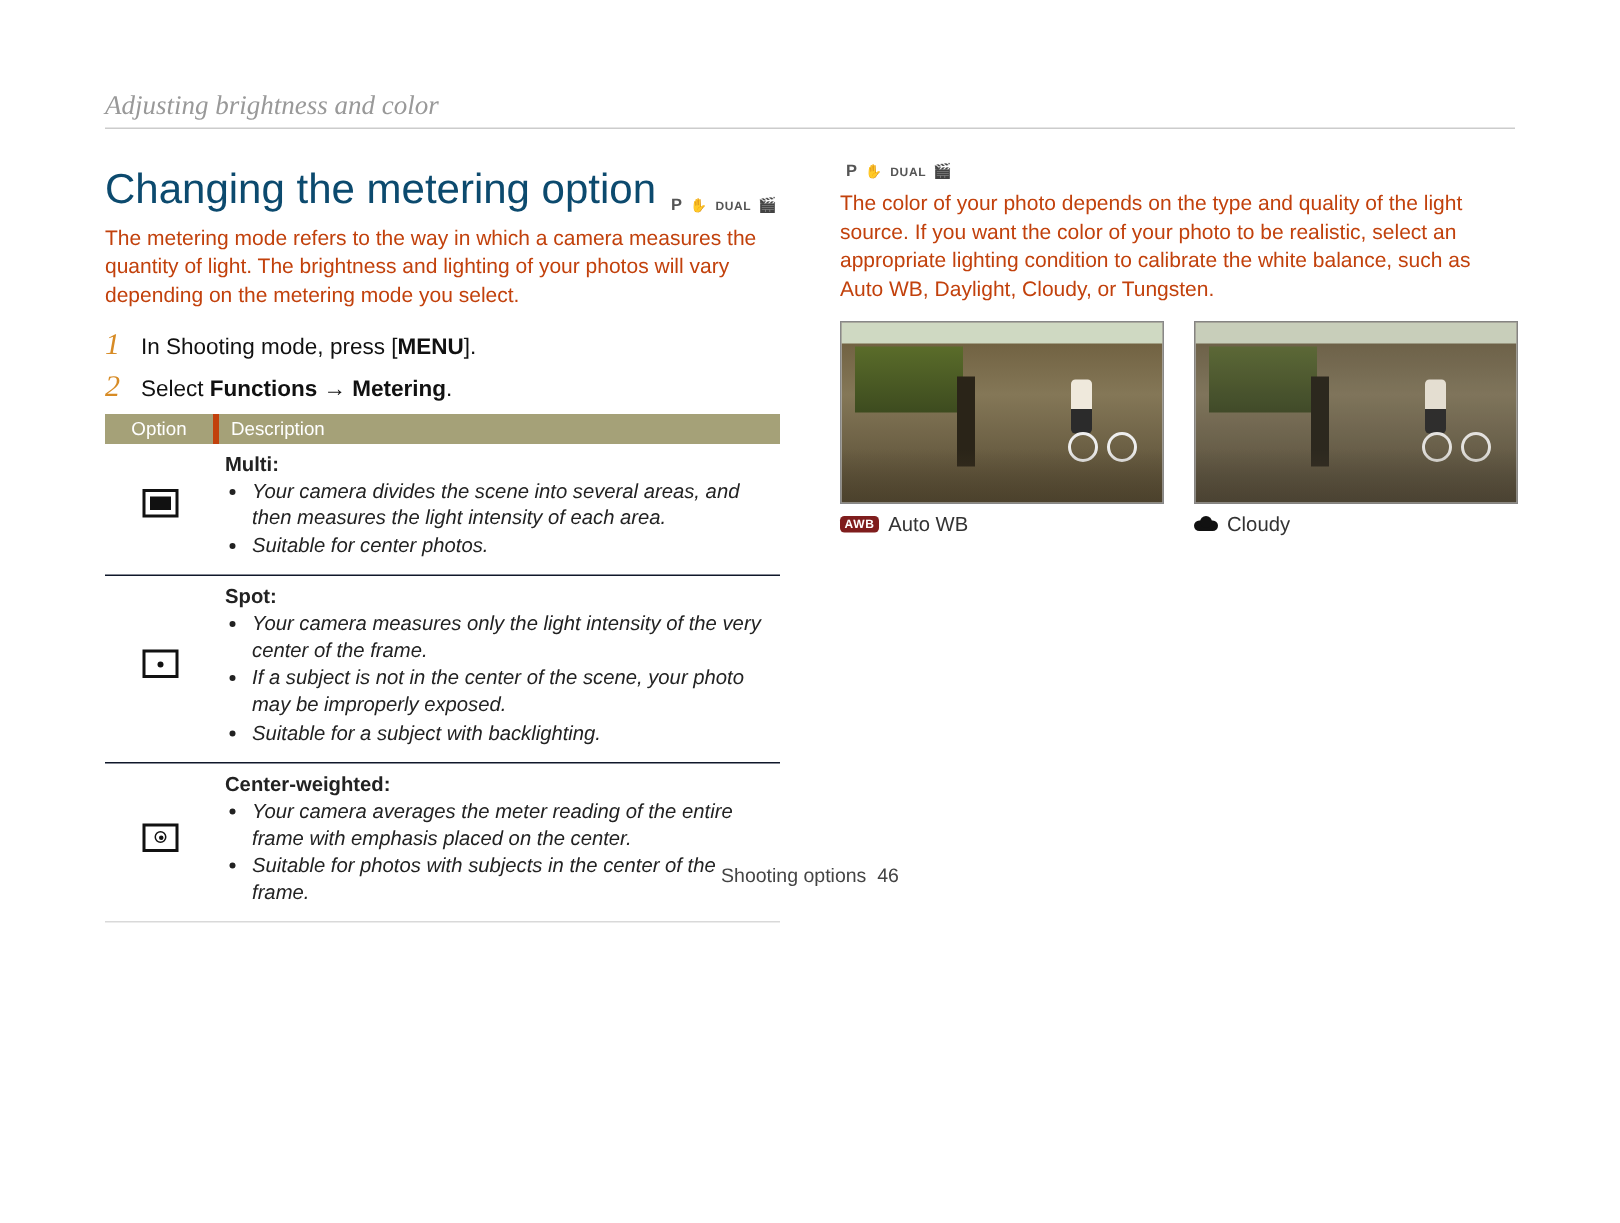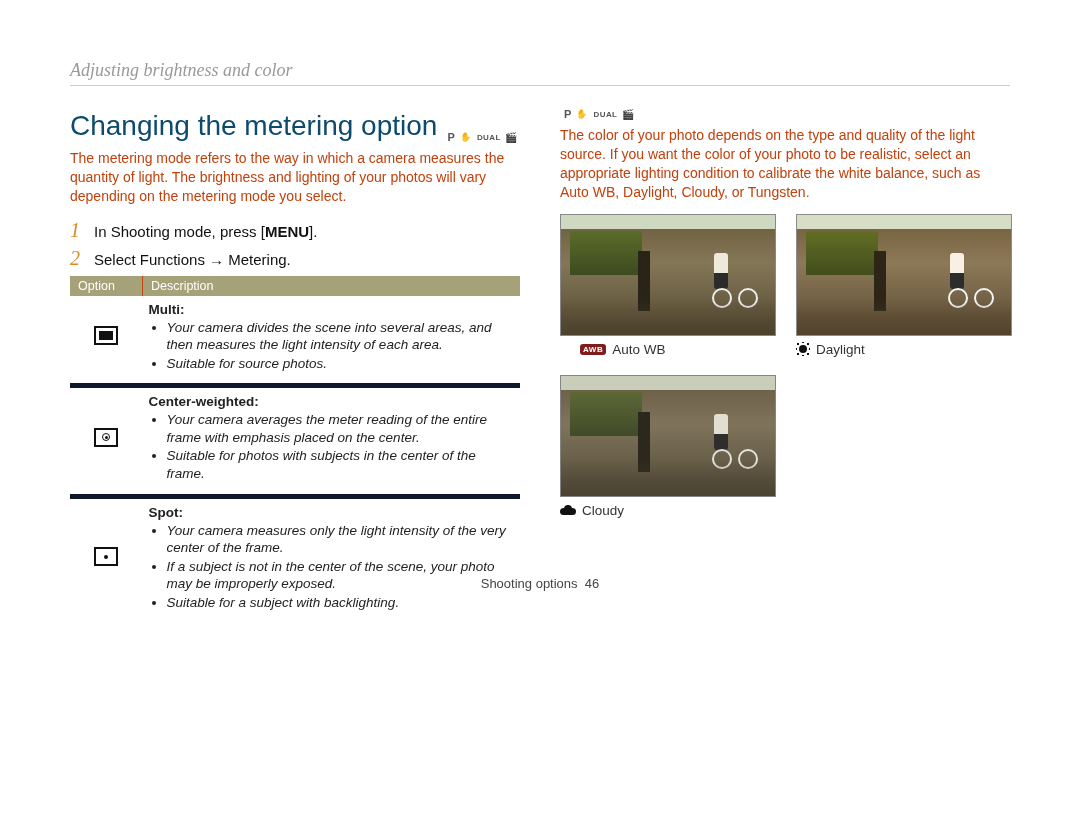--- a/index.html
+++ b/index.html
@@ -38,26 +38,26 @@
   .mode-p { font-weight: bold; font-size: 11px; }
   .mode-hand { font-size: 9px; }
   .mode-dual { font-weight: bold; font-size: 8px; letter-spacing: .4px; }
   .mode-movie { font-size: 10px; }
   .body { font-size: 14px; line-height: 1.35; color: #c2410c; }
   .steps { margin-top: 14px; }
   .step { display: flex; gap: 10px; align-items: baseline; margin-bottom: 8px; }
   .step-num { font-size: 20px; font-style: italic; color: #d78b25; font-family: Georgia, serif; line-height: 1; width: 14px; }
   .step-text { font-size: 15px; color: #111; text-align: center; }
   .menu-btn { font-weight: bold; }
-  .bold { font-weight: normal; }
+  .bold { font-weight: bold; }
 
   table.opts { width: 100%; border-collapse: collapse; margin-top: 8px; font-size: 13.5px; }
   table.opts thead th { background: #a5a178; color: #fff; font-weight: 400; text-align: left; padding: 3px 8px; font-size: 12.5px; }
-  table.opts thead th:first-child { width: 56px; border-right: 1px solid #c2410c; }
-  table.opts tbody td { padding: 6px 6px 10px; vertical-align: top; border-bottom: 5px solid #0f172a; }
+  table.opts thead th:first-child { width: 56px; border-right: 4px solid #c2410c; text-align: center; }
+  table.opts tbody td { padding: 6px 6px 10px; vertical-align: top; border-bottom: 1px solid #0f172a; }
   table.opts tbody td.ico { text-align: center; vertical-align: middle; }
   table.opts tbody tr:last-child td { border-bottom: 1px solid #d9d9d9; }
   .opt-title { font-weight: bold; margin-bottom: 2px; }
   table.opts ul { margin: 0; padding-left: 18px; font-style: italic; }
   table.opts li { margin: 1px 0; line-height: 1.3; }
 
   .met-icon { display: inline-block; width: 20px; height: 15px; border: 2px solid #111; position: relative; }
   .met-multi::before { content: ""; position: absolute; left: 3px; right: 3px; top: 3px; bottom: 3px; background: #111; }
   .met-spot::before { content: ""; position: absolute; left: 50%; top: 50%; width: 4px; height: 4px; margin: -2px; background: #111; border-radius: 50%; }
   .met-center::before { content: ""; position: absolute; left: 50%; top: 50%; width: 6px; height: 6px; margin: -4px; border: 1.5px solid #111; border-radius: 50%; }
@@ -74,21 +74,21 @@
   .wb-photo .bike::before { left:0; }
   .wb-photo .bike::after { right:0; }
   .wb-photo .ground { position:absolute; left:0; right:0; bottom:0; height:30%; background: linear-gradient(180deg, rgba(0,0,0,0) , rgba(70,60,40,.6)); }
   .wb-photo .man { position:absolute; right:22%; top:32%; width:14px; height:36px; background: linear-gradient(180deg,#efe9dc 0 55%, #2b2b2b 55% 100%); border-radius:3px; }
   .wb-photo.tint-day  { filter: saturate(1.1) hue-rotate(-5deg) brightness(1.03); }
   .wb-photo.tint-cloud{ filter: saturate(.85) brightness(.96) contrast(.95) sepia(.06); }
   .wb-photo.tint-tung { filter: hue-rotate(180deg) saturate(1.5) brightness(.85); }
 
   .wb-label { display: flex; align-items: center; gap: 6px; margin-top: 6px; font-size: 13.5px; color: #333; }
   .wb-ic { display:inline-flex; align-items:center; justify-content:center; }
-  .ic-awb { font-weight: bold; font-size: 8px; color:#fff; background:#7f1d1d; border-radius:3px; padding:1px 3px; letter-spacing:.5px;margin-left:20px; }
+  .ic-awb { font-weight: bold; font-size: 8px; color:#fff; background:#7f1d1d; border-radius:3px; padding:1px 3px; letter-spacing:.5px; }
   .ic-sun { width:14px; height:14px; position:relative; }
   .ic-sun::before { content:""; position:absolute; left:3px; top:3px; width:8px; height:8px; background:#111; border-radius:50%; }
   .ic-sun::after { content:""; position:absolute; inset:0; background:
      radial-gradient(circle at 50% 0, #111 0 1px, transparent 1px),
      radial-gradient(circle at 50% 100%, #111 0 1px, transparent 1px),
      radial-gradient(circle at 0 50%, #111 0 1px, transparent 1px),
      radial-gradient(circle at 100% 50%, #111 0 1px, transparent 1px),
      radial-gradient(circle at 15% 15%, #111 0 1px, transparent 1px),
      radial-gradient(circle at 85% 15%, #111 0 1px, transparent 1px),
      radial-gradient(circle at 15% 85%, #111 0 1px, transparent 1px),
@@ -149,42 +149,42 @@
             <th>Description</th>
           </tr>
         </thead>
         <tbody>
           <tr>
             <td class="ico"><span class="met-icon met-multi"></span></td>
             <td>
               <div class="opt-title"><span>Multi</span>:</div>
               <ul>
                 <li>Your camera divides the scene into several areas, and then measures the light intensity of each area.</li>
-                <li>Suitable for source photos.</li>
-              </ul>
-            </td>
-          </tr>
-          <tr>
-            <td class="ico"><span class="met-icon met-center"></span></td>
-            <td>
-              <div class="opt-title"><span>Center-weighted</span>:</div>
-              <ul>
-                <li>Your camera averages the meter reading of the entire frame with emphasis placed on the center.</li>
-                <li>Suitable for photos with subjects in the center of the frame.</li>
+                <li>Suitable for center photos.</li>
               </ul>
             </td>
           </tr>
           <tr>
             <td class="ico"><span class="met-icon met-spot"></span></td>
             <td>
               <div class="opt-title"><span>Spot</span>:</div>
               <ul>
                 <li>Your camera measures only the light intensity of the very center of the frame.</li>
                 <li>If a subject is not in the center of the scene, your photo may be improperly exposed.</li>
                 <li>Suitable for a subject with backlighting.</li>
+              </ul>
+            </td>
+          </tr>
+          <tr>
+            <td class="ico"><span class="met-icon met-center"></span></td>
+            <td>
+              <div class="opt-title"><span>Center-weighted</span>:</div>
+              <ul>
+                <li>Your camera averages the meter reading of the entire frame with emphasis placed on the center.</li>
+                <li>Suitable for photos with subjects in the center of the frame.</li>
               </ul>
             </td>
           </tr>
         </tbody>
       </table>
     </div>
 
     <div class="col">
       <div class="h2-row">
         <span class="mode-badges">
@@ -207,34 +207,20 @@
               <div class="ground"></div>
             </div>
           <div class="wb-label">
             <span class="wb-ic">
                 <span class="ic-awb">AWB</span>
               </span>
             <span>Auto WB</span>
           </div>
         </div>
         <div class="wb-card">
-          <div class="wb-photo tint-day">
-              <div class="sky"></div>
-              <div class="fl"></div>
-              <div class="door"></div>
-              <div class="man"></div>
-              <div class="bike"></div>
-              <div class="ground"></div>
-            </div>
-          <div class="wb-label">
-            <span class="wb-ic ic-sun"></span>
-            <span>Daylight</span>
-          </div>
-        </div>
-        <div class="wb-card">
           <div class="wb-photo tint-cloud">
               <div class="sky"></div>
               <div class="fl"></div>
               <div class="door"></div>
               <div class="man"></div>
               <div class="bike"></div>
               <div class="ground"></div>
             </div>
           <div class="wb-label">
             <span class="wb-ic ic-cloud"></span>

